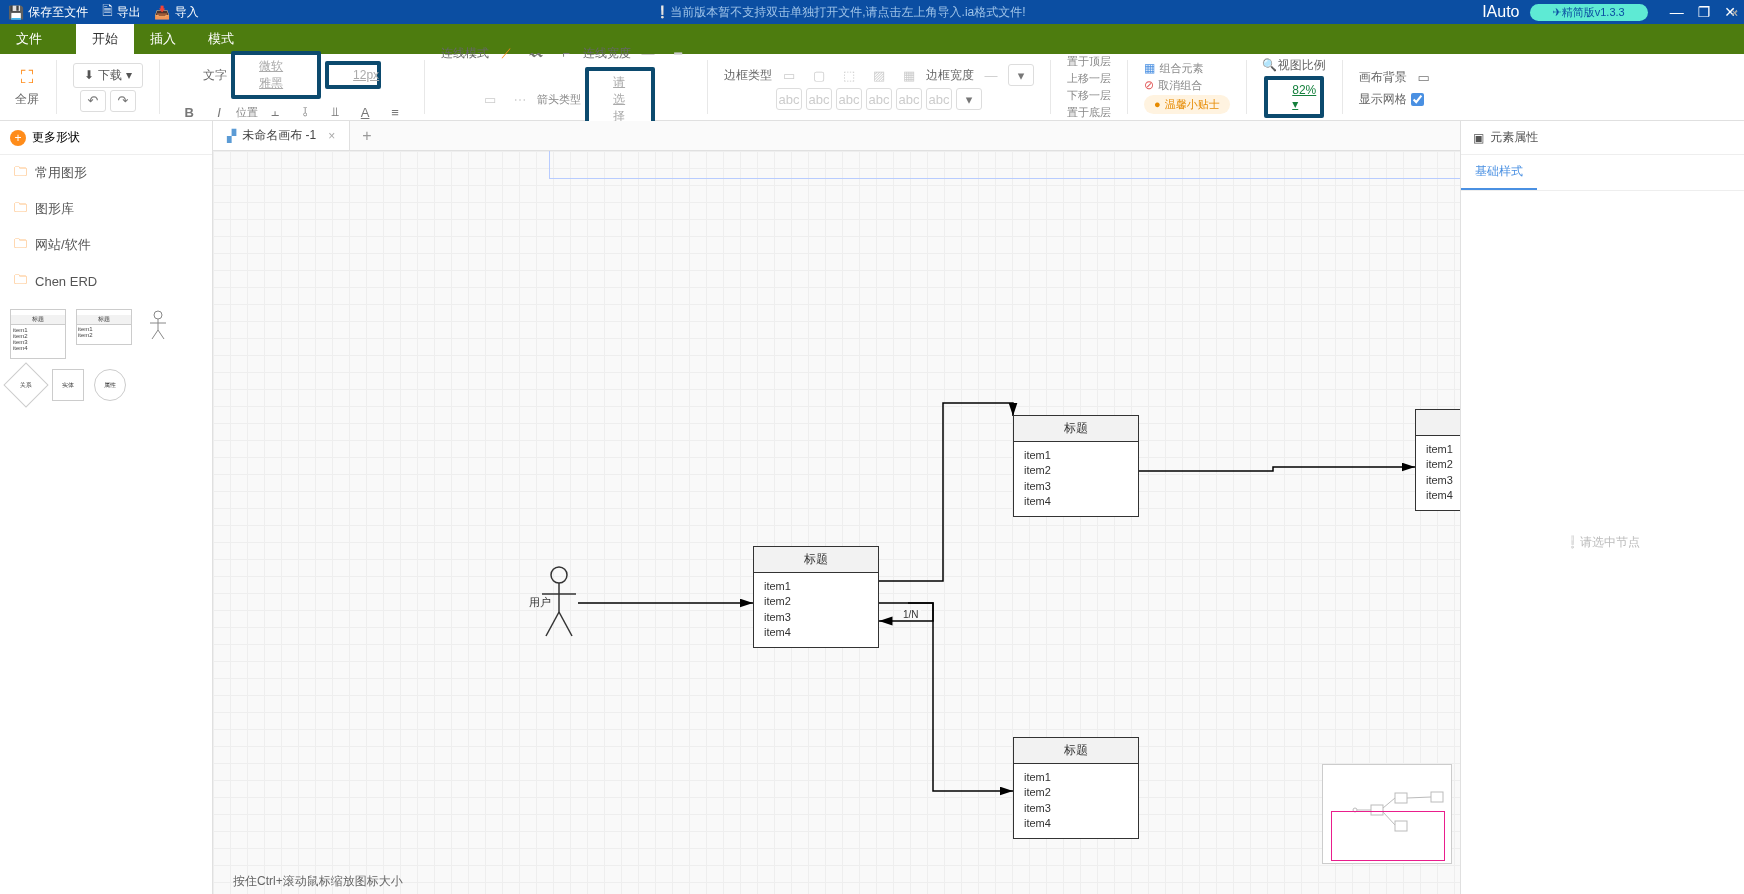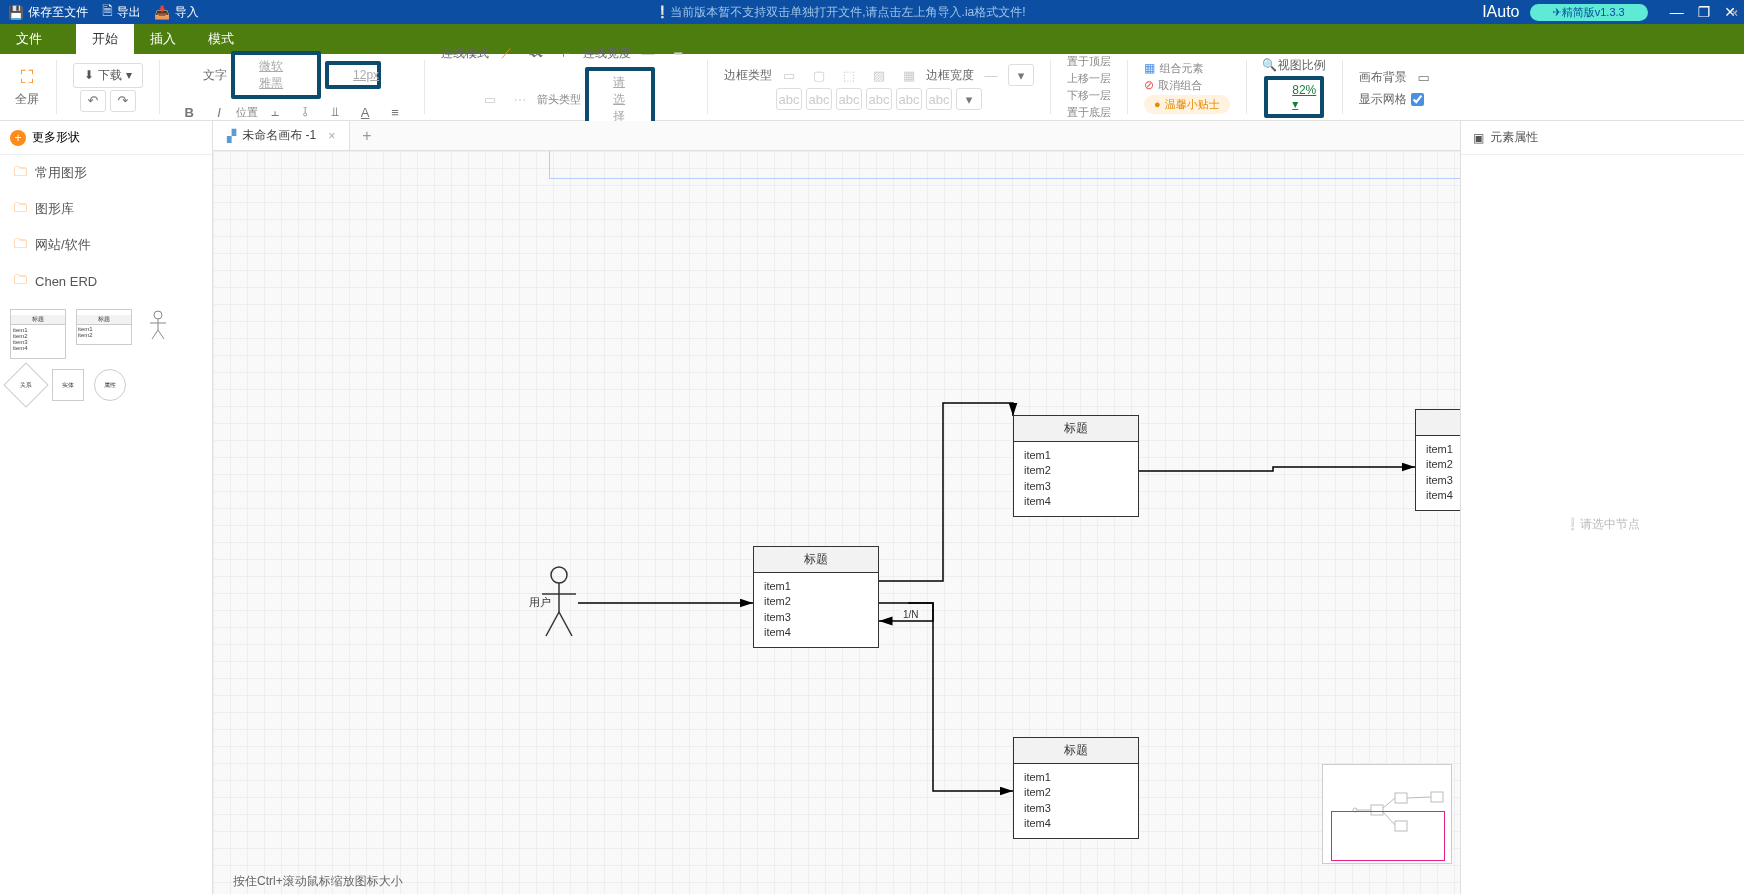--- a/index.html
+++ b/index.html
@@ -378,20 +378,23 @@
     </div>
     <div class="statusbar">按住Ctrl+滚动鼠标缩放图标大小</div>
   </div>
 
   <div class="sidebar-right">
     <div class="header">
       <span>▣</span>
       <span>元素属性</span>
       <span class="side-close">×</span>
     </div>
+    <div class="prop-tabs">
+      <div class="prop-tab">基础样式</div>
+    </div>
     <div class="empty">❕请选中节点</div>
   </div>
 </div>
 
 <div class="minimap">
   <svg width="130" height="100" viewBox="0 0 130 100">
     <rect x="48" y="40" width="12" height="10" fill="none" stroke="#bbb"></rect>
     <rect x="72" y="28" width="12" height="10" fill="none" stroke="#bbb"></rect>
     <rect x="72" y="56" width="12" height="10" fill="none" stroke="#bbb"></rect>
     <rect x="108" y="27" width="12" height="10" fill="none" stroke="#bbb"></rect>

